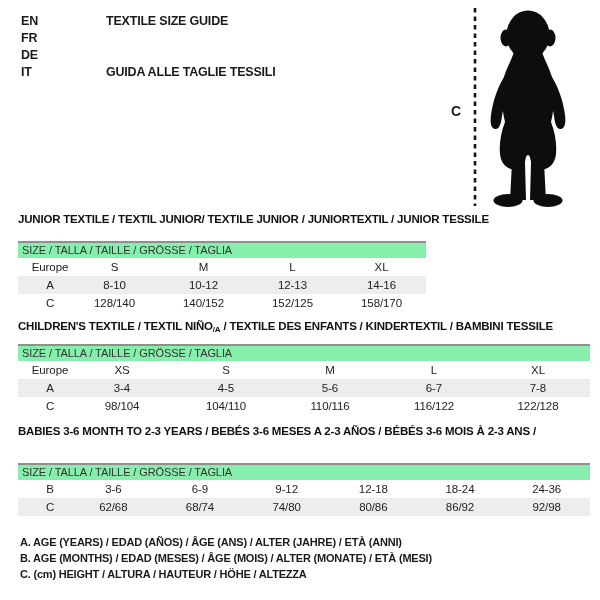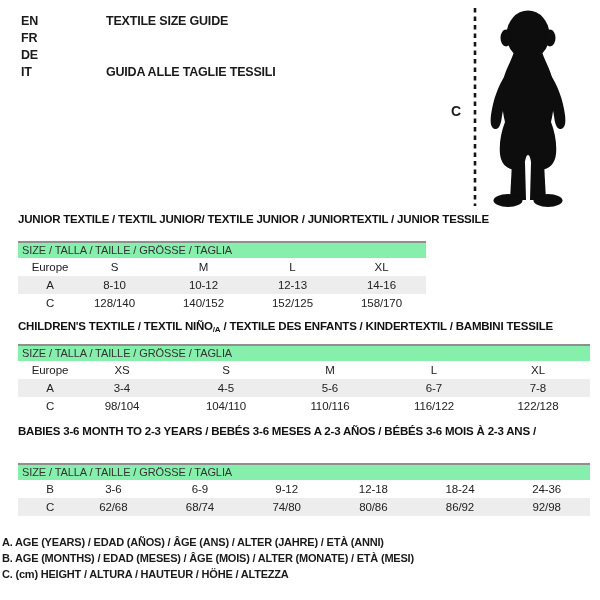--- a/index.html
+++ b/index.html
@@ -38,21 +38,21 @@
   .trow { display:grid; height:18px; align-items:center; font-size:11.5px; color:#222; letter-spacing:-0.1px; }
   .t1 .trow { grid-template-columns:52px repeat(4, 1fr); }
   .t2 .trow { grid-template-columns:52px repeat(5, 1fr); }
   .t3 .trow { grid-template-columns:52px repeat(6, 1fr); }
   .trow:nth-of-type(odd) { background:#ededed; } 
   .trow.white { background:#fff; }
   .rl { text-align:center; padding-left:4px;margin-left:8px; }
   .rv { text-align:center; }
 
   
-  .legend { position:absolute; left:2px; top:534px; }
+  .legend { position:absolute; left:20px; top:534px; }
   .legend-line { font-weight:bold; font-size:11px; line-height:16px; letter-spacing:-0.2px; white-space:nowrap; }
 </style>
 </head>
 <body>
 
 <div class="page">
 
   <div class="languages">
     <div class="lang-row">
       <span class="lang-code">EN</span>

